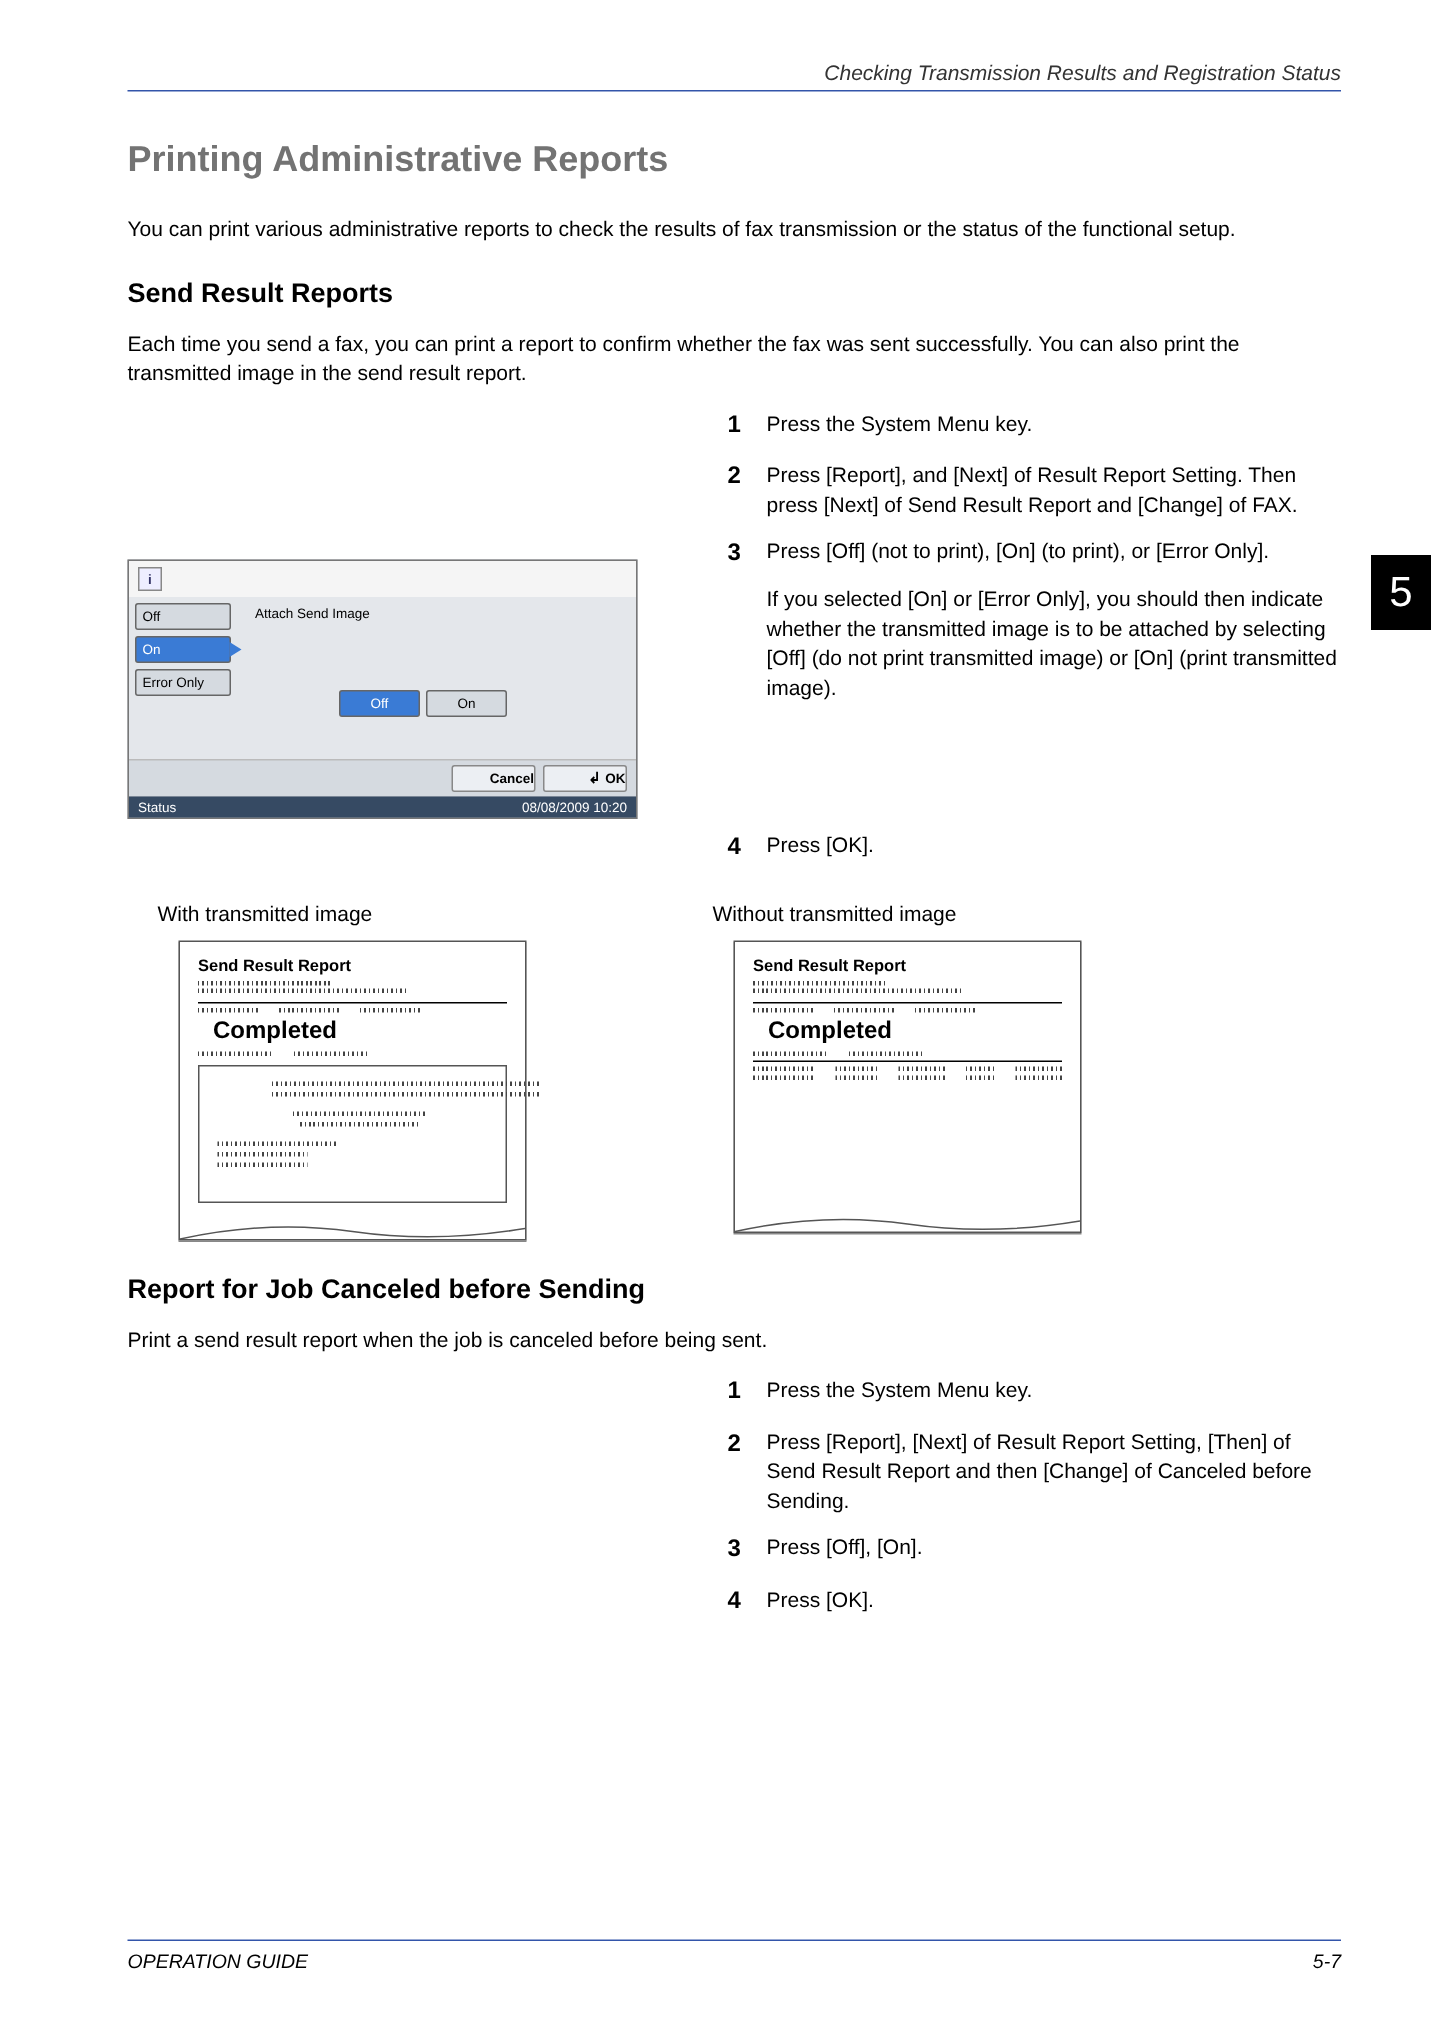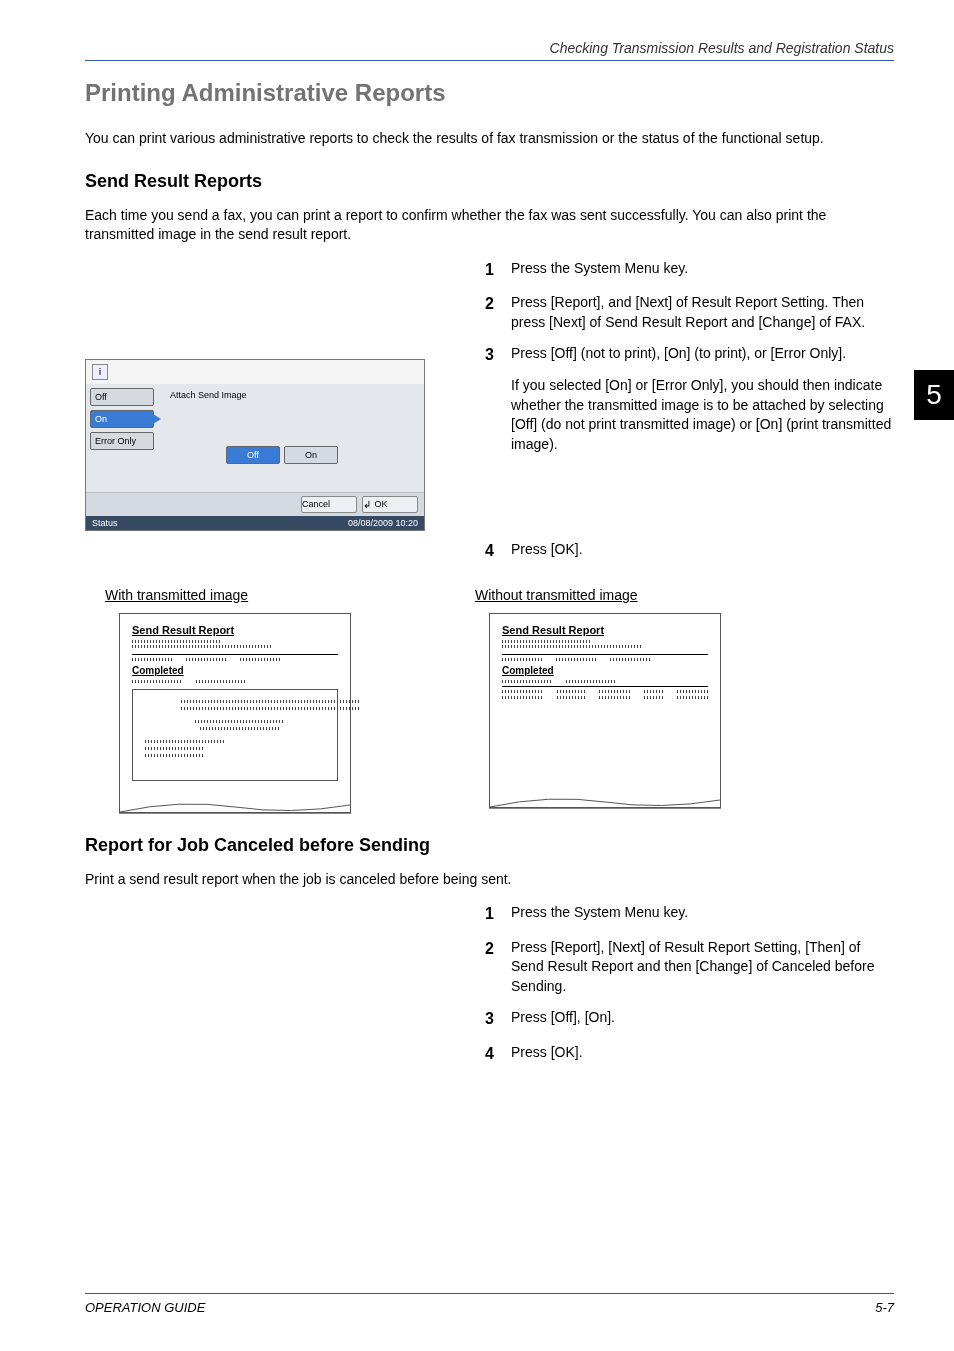--- a/index.html
+++ b/index.html
@@ -9,21 +9,21 @@
     color: #000;
     background: #fff;
     width: 954px;
     height: 1351px;
     position: relative;
     padding: 40px 60px 30px 85px;
   }
   .header-line {
     border-bottom: 1px solid #3355aa;
     padding-bottom: 4px;
-    margin-bottom: 18px;
+    margin-bottom: 32px;
     text-align: right;
     font-style: italic;
     color: #333;
   }
   h1 {
     color: #737373;
     font-size: 24px;
     font-weight: bold;
     margin-bottom: 22px;
   }
@@ -130,59 +130,60 @@
   }
   .pbtn {
     background:#eceff3;
     border:1px solid #888;
     width:56px;
     font-size:9px;
     text-align:center;
     padding:2px 0;
     display:flex;
     align-items:center;
-    justify-content:flex-start;
+    justify-content:flex-end;
     gap:3px;
     border-radius:2px;
+    font-weight:bold;
   }
   .panel-status {
     display:flex;
     justify-content:space-between;
     background:#364a63;
     color:#fff;
     font-size:9px;
     padding:2px 6px;
   }
   
   .samples-row {
     display:flex;
     margin-top:12px;
     gap: 120px;
     margin-bottom: 20px;
   }
-  .sample-col { width: 250px; text-decoration: underline; }
+  .sample-col { width: 250px; }
   .sample-label { margin-bottom: 10px; font-size:14px; }
   .sample-box {
     width: 232px;
     height: 200px;
     background:#fff;
     border: 1px solid #555;
     padding: 10px 12px;
     position:relative;
     box-shadow: 0 1px 0 #888;
   }
   .sample-box.short { height: 195px; }
   .sample-box .rtitle { font-weight:bold; font-size:11px; margin-bottom:4px; }
   .sample-box .dots { background: repeating-linear-gradient(90deg,#444 0 1px, transparent 1px 3px); }
   .d1 { height:3px; width: 90px; margin-bottom:2px; }
   .d2 { height:3px; width: 140px; margin-bottom:6px; }
   .bar { height:1px; background:#000; width:100%; margin:2px 0; }
   .d3 { display:flex; gap:14px; margin:3px 0; }
   .d3 span { height:3px; background: repeating-linear-gradient(90deg,#444 0 1px, transparent 1px 3px); }
-  .completed { font-weight:bold; font-size:10px; margin:4px 0; }
+  .completed { font-weight:bold; font-size:16px; margin:4px 10px; }
   .thumb {
     border:1px solid #555;
     width:206px;
     height:92px;
     margin-top:6px;
     padding:10px 12px;
   }
   .tline { height:3px; margin-bottom:4px; background: repeating-linear-gradient(90deg,#444 0 1px, transparent 1px 3px); }
   .curl{
     position:absolute;

